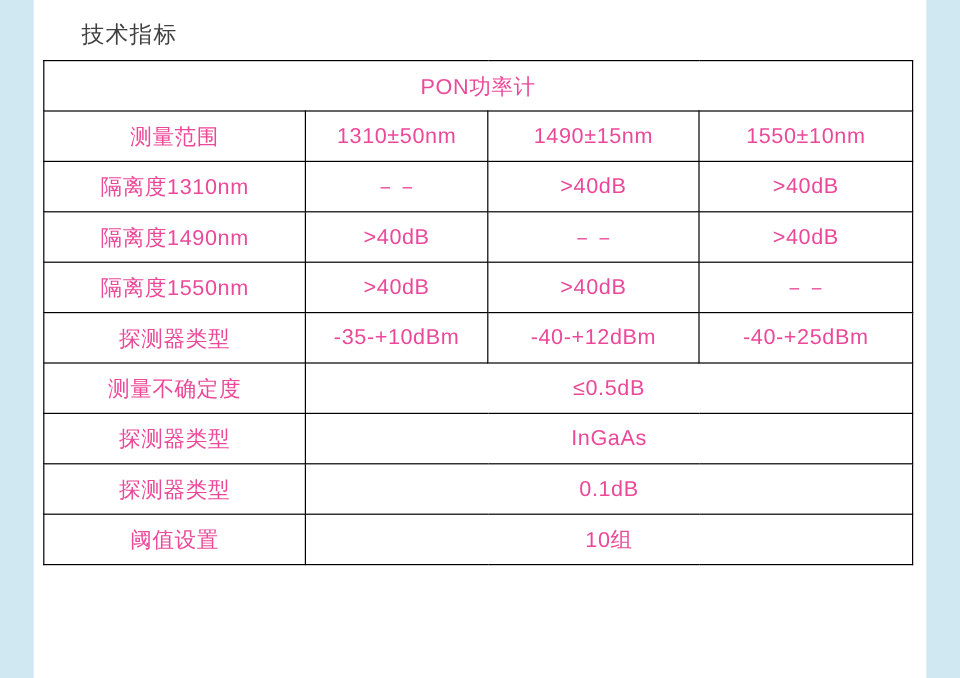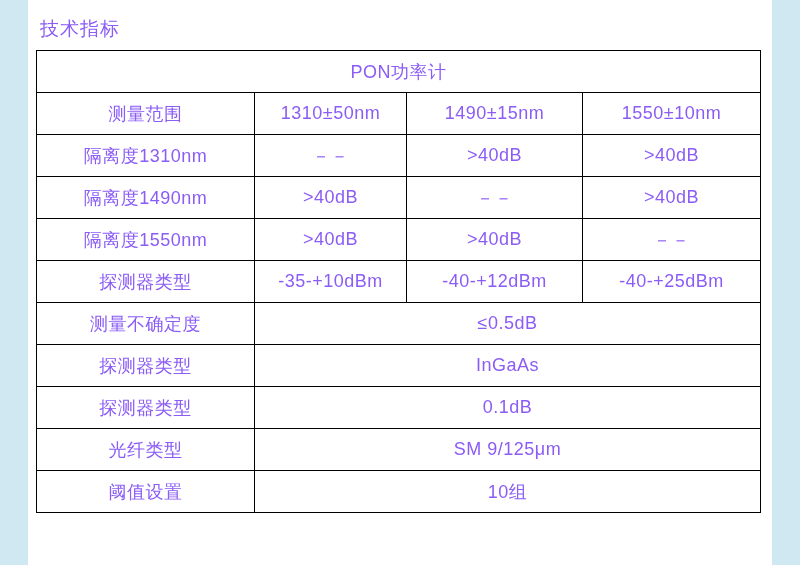--- a/index.html
+++ b/index.html
@@ -17,37 +17,37 @@
     position: absolute;
     left: 28px;
     top: 0;
     width: 744px;
     height: 565px;
     background: #ffffff;
     box-sizing: border-box;
   }
   .section-title {
     font-size: 19px;
-    color: #8b5cf6;
-    padding: 16px 0 8px 12px;
+    color: #404040;
+    padding: 16px 0 8px 40px;
     letter-spacing: 1px;
   }
   table.spec {
     border-collapse: collapse;
     margin: 0 0 0 8px;
     width: 724px;
     table-layout: fixed;
   }
   table.spec td {
     border: 1px solid #000000;
     height: 41px;
     text-align: center;
     vertical-align: middle;
     font-size: 18px;
-    color: #8b5cf6;
+    color: #ec4899;
     letter-spacing: 0.5px;
     padding: 0 14px;
     margin-left: 36px;
   }
   td.head {
     font-size: 19px;
     letter-spacing: 1px;
     height: 44px;
   }
   td.label {
@@ -122,24 +122,20 @@
       <tr>
         <td class="label">探测器类型</td>
         <td colspan="3">InGaAs</td>
       </tr>
 
       <tr>
         <td class="label">探测器类型</td>
         <td colspan="3">0.1dB</td>
       </tr>
 
-      <tr>
-        <td class="label">光纤类型</td>
-        <td colspan="3">SM 9/125μm</td>
-      </tr>
 
       <tr>
         <td class="label">阈值设置</td>
         <td colspan="3">10组</td>
       </tr>
     </tbody>
   </table>
 
 </div>
 

